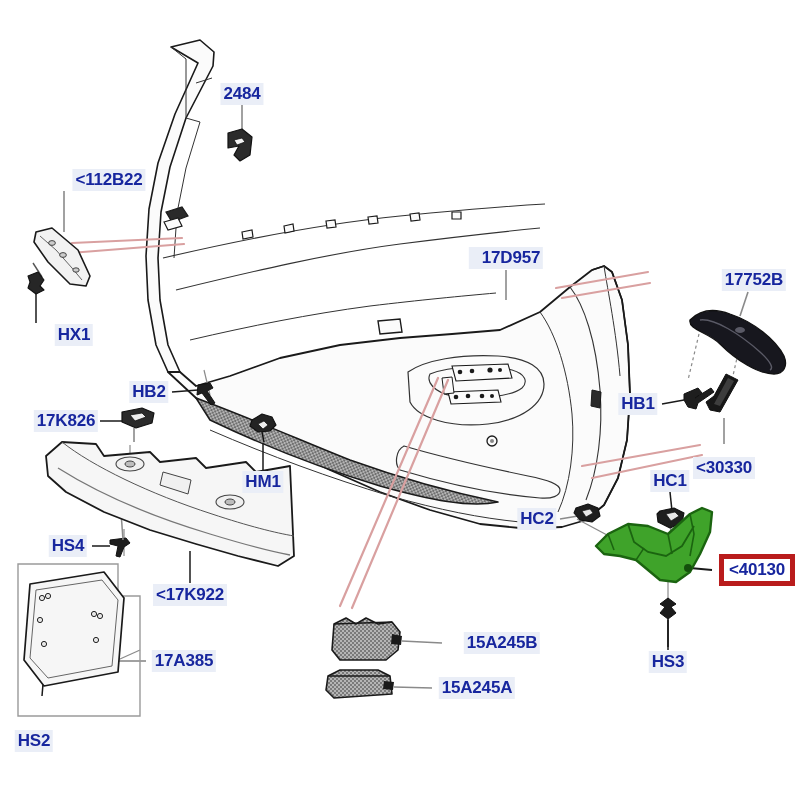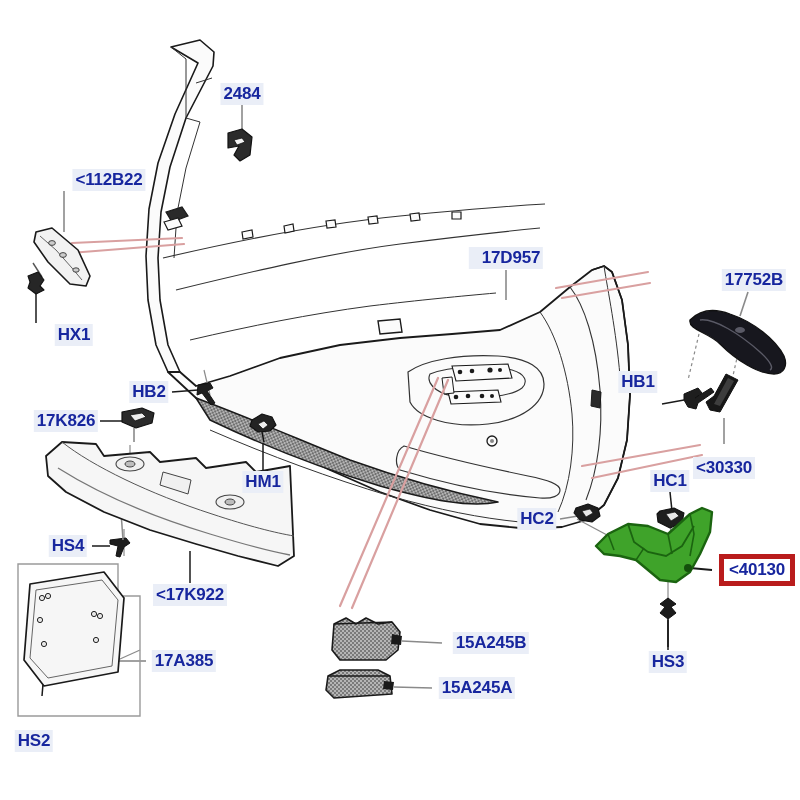--- a/index.html
+++ b/index.html
@@ -321,28 +321,28 @@
     </g>
 
   </svg>
 
   <div class="label" style="left:242px; top:94px;">2484</div>
   <div class="label" style="left:64px; top:180px;margin-left:45px;">&lt;112B22</div>
   <div class="label" style="left:506px; top:258px;padding-left:13px;">17D957</div>
   <div class="label" style="left:754px; top:280px;">17752B</div>
   <div class="label" style="left:30px; top:335px;margin-left:44px;">HX1</div>
   <div class="label" style="left:149px; top:392px;">HB2</div>
-  <div class="label" style="left:638px; top:382px;">HB1</div>
+  <div class="label" style="left:638px; top:404px;">HB1</div>
   <div class="label" style="left:66px; top:421px;">17K826</div>
   <div class="label" style="left:724px; top:456px;margin-top:12px;">&lt;30330</div>
   <div class="label" style="left:263px; top:482px;">HM1</div>
   <div class="label" style="left:670px; top:481px;">HC1</div>
   <div class="label" style="left:537px; top:519px;">HC2</div>
   <div class="label" style="left:68px; top:546px;">HS4</div>
   <div class="label highlight" style="left:757px; top:570px;">&lt;40130</div>
   <div class="label" style="left:190px; top:595px;">&lt;17K922</div>
-  <div class="label" style="left:491px; top:643px;text-align:center;">15A245B</div>
+  <div class="label" style="left:502px; top:643px;text-align:center;">15A245B</div>
   <div class="label" style="left:668px; top:662px;">HS3</div>
   <div class="label" style="left:184px; top:661px;">17A385</div>
   <div class="label" style="left:477px; top:688px;">15A245A</div>
   <div class="label" style="left:34px; top:741px;">HS2</div>
 
 </div>
 
 </body></html>

